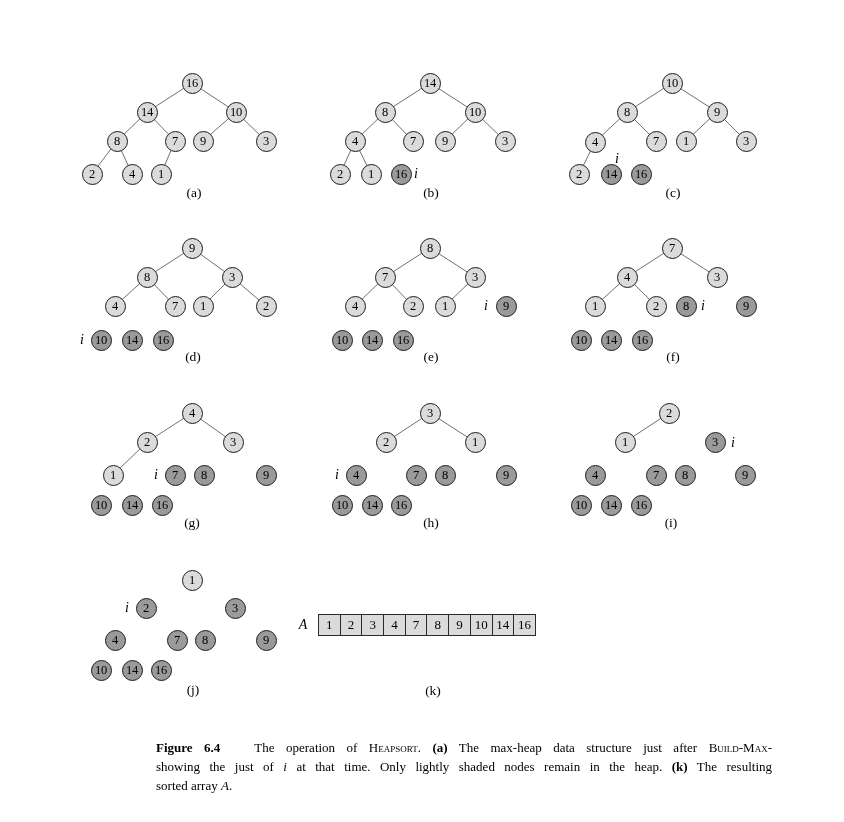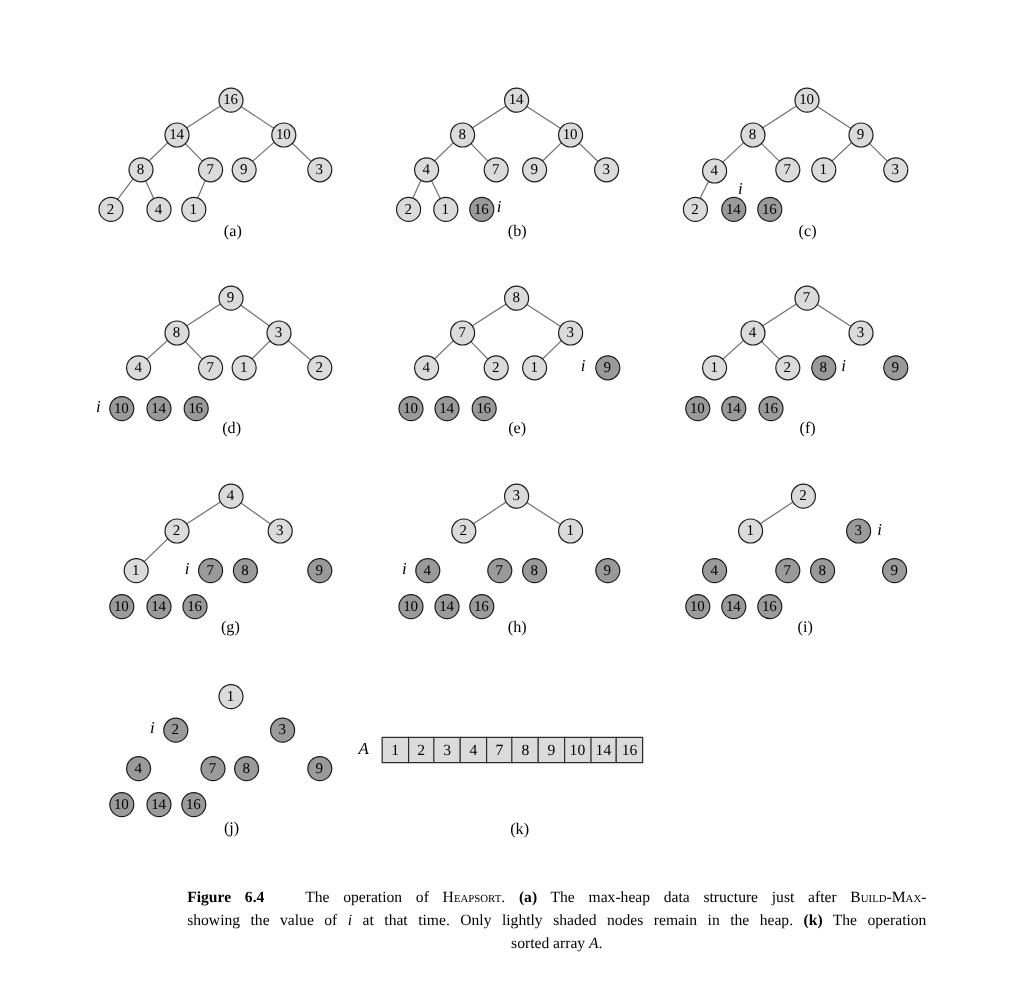--- a/index.html
+++ b/index.html
@@ -28,21 +28,21 @@
     border:1px solid #2b2b2b;margin-left:-1px;background:#dbdbdb;
     display:flex;align-items:center;justify-content:center;
     font-size:13px;box-sizing:border-box;
   }
   .acell:first-child{margin-left:0;}
   #array-name{
     position:absolute;transform:translate(-50%,-50%);z-index:3;
     font-style:italic;font-size:14px;
   }
   #caption{position:absolute;z-index:2;font-size:13px;line-height:19px;font-family:Liberation Serif, serif;}
-  .cap-line{white-space:normal;text-align:center;}
+  .cap-line{white-space:normal;}
   .cap-line.just{text-align:justify;text-align-last:justify;}
   .seg-b{font-weight:bold;}
   .seg-sc{font-variant:small-caps;}
   .seg-i{font-style:italic;}
 </style>
 </head>
 <body>
 
 <div id="canvas">
   <svg id="edge-layer" width="844" height="822">
@@ -100,21 +100,21 @@
       <div class="acell" style="width: 22.7px; height: 22px; background: rgb(219, 219, 219); border-color: rgb(43, 43, 43);">7</div>
       <div class="acell" style="width: 22.7px; height: 22px; background: rgb(219, 219, 219); border-color: rgb(43, 43, 43);">8</div>
       <div class="acell" style="width: 22.7px; height: 22px; background: rgb(219, 219, 219); border-color: rgb(43, 43, 43);">9</div>
       <div class="acell" style="width: 22.7px; height: 22px; background: rgb(219, 219, 219); border-color: rgb(43, 43, 43);">10</div>
       <div class="acell" style="width: 22.7px; height: 22px; background: rgb(219, 219, 219); border-color: rgb(43, 43, 43);">14</div>
       <div class="acell" style="width: 22.7px; height: 22px; background: rgb(219, 219, 219); border-color: rgb(43, 43, 43);">16</div>
     </div>
   <span id="array-name" style="left: 303px; top: 625px;">A</span>
   <div id="caption" style="left: 156px; top: 738px; width: 616px;">
       <div class="cap-line just"><span class="seg-b">Figure 6.4</span><span class="seg-n">&nbsp;&nbsp; The operation of </span><span class="seg-sc">Heapsort</span><span class="seg-n">. </span><span class="seg-b">(a)</span><span class="seg-n"> The max-heap data structure just after </span><span class="seg-sc">Build-Max-</span></div>
-      <div class="cap-line just"><span class="seg-n">showing the value of </span><span class="seg-i">i</span><span class="seg-n"> at that time. Only lightly shaded nodes remain in the heap. </span><span class="seg-b">(k)</span><span class="seg-n"> The operation</span></div>
+      <div class="cap-line just"><span class="seg-n">showing the just of </span><span class="seg-i">i</span><span class="seg-n"> at that time. Only lightly shaded nodes remain in the heap. </span><span class="seg-b">(k)</span><span class="seg-n"> The resulting</span></div>
       <div class="cap-line"><span class="seg-n">sorted array </span><span class="seg-i">A</span><span class="seg-n">.</span></div>
     </div>
 <div class="node light" style="left: 181.5px; top: 72.5px; background: rgb(219, 219, 219); border-color: rgb(28, 28, 28);">16</div>
     <div class="node light" style="left: 136.5px; top: 101.5px; background: rgb(219, 219, 219); border-color: rgb(28, 28, 28);">14</div>
     <div class="node light" style="left: 225.5px; top: 101.5px; background: rgb(219, 219, 219); border-color: rgb(28, 28, 28);">10</div>
     <div class="node light" style="left: 106.5px; top: 130.5px; background: rgb(219, 219, 219); border-color: rgb(28, 28, 28);">8</div>
     <div class="node light" style="left: 164.5px; top: 130.5px; background: rgb(219, 219, 219); border-color: rgb(28, 28, 28);">7</div>
     <div class="node light" style="left: 192.5px; top: 130.5px; background: rgb(219, 219, 219); border-color: rgb(28, 28, 28);">9</div>
     <div class="node light" style="left: 255.5px; top: 130.5px; background: rgb(219, 219, 219); border-color: rgb(28, 28, 28);">3</div>
     <div class="node light" style="left: 81.5px; top: 163.5px; background: rgb(219, 219, 219); border-color: rgb(28, 28, 28);">2</div>

